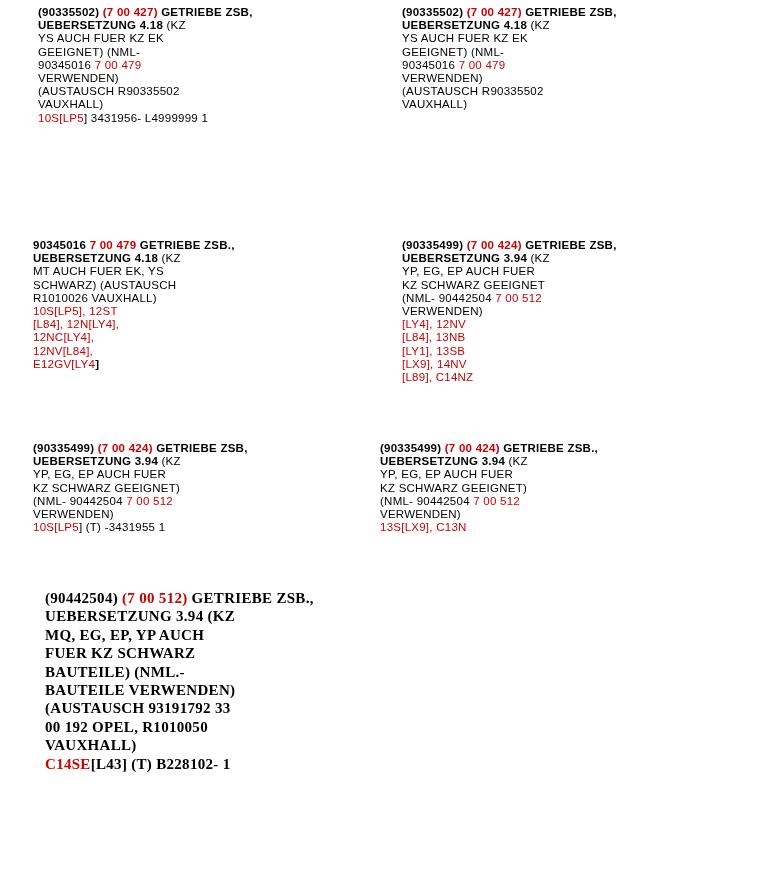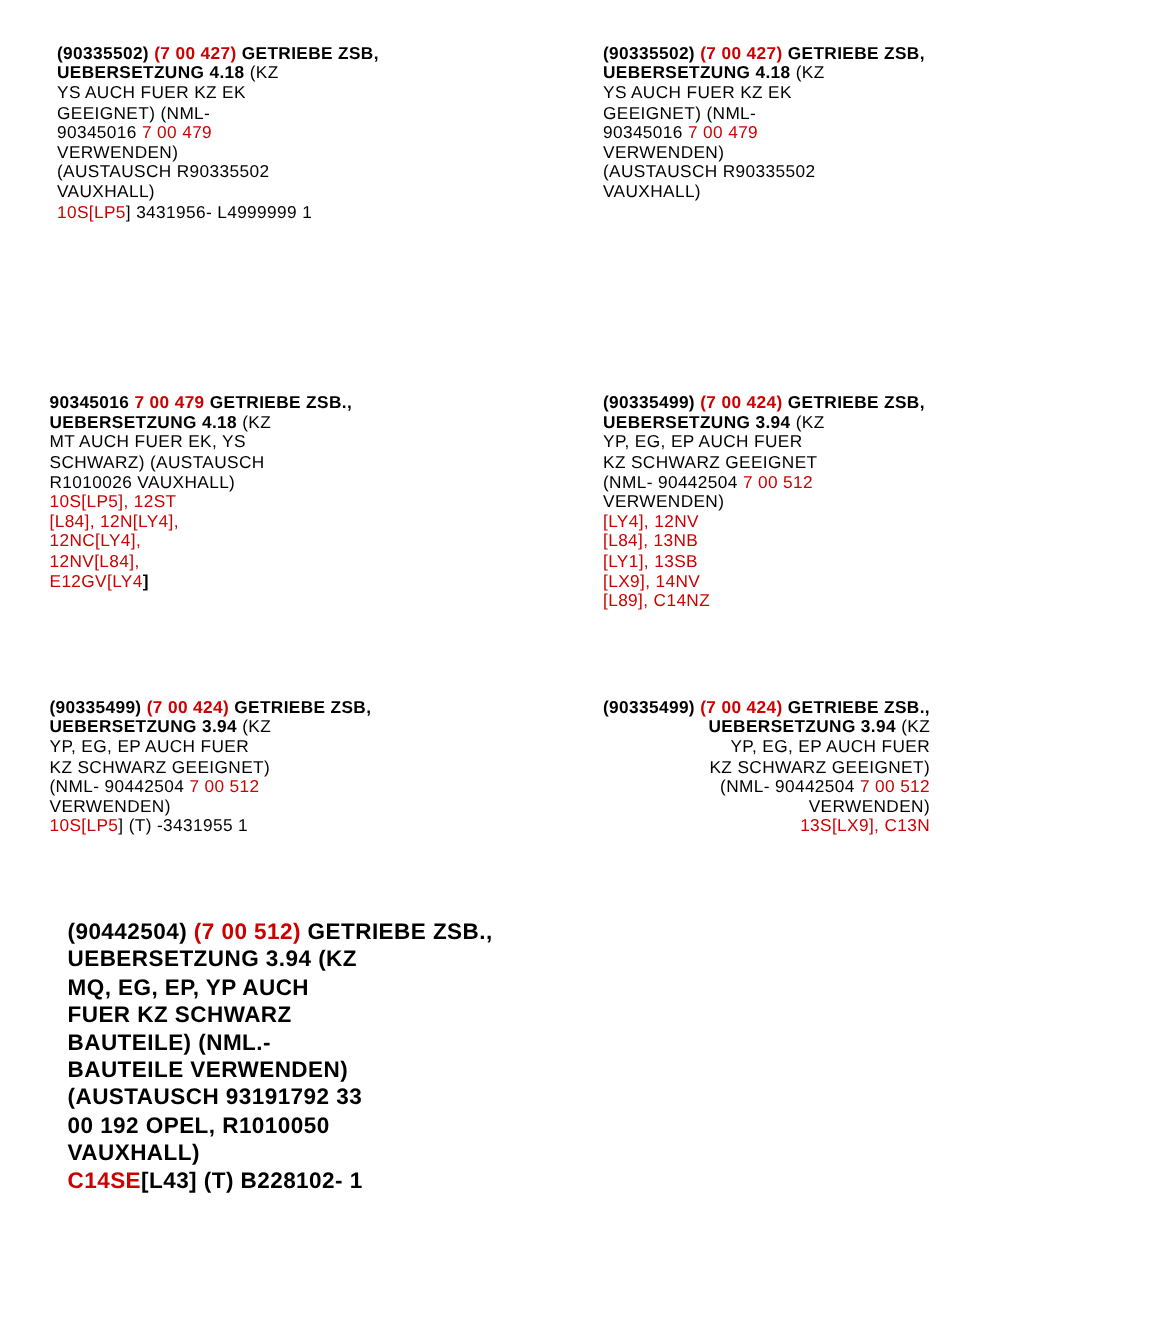--- a/index.html
+++ b/index.html
@@ -16,21 +16,20 @@
     -webkit-font-smoothing: none;
   }
   main[data-name="catalog-page"] {
     position: absolute;
     inset: 0;
   }
   .entry {
     position: absolute;
     white-space: nowrap;
     color: #000000;
-    margin-top: 24px;
   }
   .entry.small {
     font-size: 11.5px;
     line-height: 13.2px;
     letter-spacing: 0.25px;
   }
   .entry.large {
     font-size: 15px;
     line-height: 18.4px;
     font-weight: 700;
@@ -93,30 +92,30 @@
     </div>
     <div class="entry small" data-name="catalog-entry" style="left: 33px; top: 442px;">
       <div class="line" data-name="entry-line"><span class="seg-black bold" data-name="text-segment">(90335499) </span><span class="seg-red bold" data-name="part-code-red">(7 00 424) </span><span class="seg-black bold" data-name="text-segment">GETRIEBE ZSB,</span></div>
       <div class="line" data-name="entry-line"><span class="seg-black bold" data-name="text-segment">UEBERSETZUNG 3.94 </span><span class="seg-black" data-name="text-segment">(KZ</span></div>
       <div class="line" data-name="entry-line"><span class="seg-black" data-name="text-segment">YP, EG, EP AUCH FUER</span></div>
       <div class="line" data-name="entry-line"><span class="seg-black" data-name="text-segment">KZ SCHWARZ GEEIGNET)</span></div>
       <div class="line" data-name="entry-line"><span class="seg-black" data-name="text-segment">(NML- 90442504 </span><span class="seg-red" data-name="part-code-red">7 00 512</span></div>
       <div class="line" data-name="entry-line"><span class="seg-black" data-name="text-segment">VERWENDEN)</span></div>
       <div class="line" data-name="entry-line"><span class="seg-red" data-name="part-code-red">10S[LP5</span><span class="seg-black" data-name="text-segment">] (T) -3431955 1</span></div>
     </div>
-    <div class="entry small" data-name="catalog-entry" style="left: 402px; top: 442px; text-align: right;">
+    <div class="entry small" data-name="catalog-entry" style="left: 380px; top: 442px;">
       <div class="line" data-name="entry-line"><span class="seg-black bold" data-name="text-segment">(90335499) </span><span class="seg-red bold" data-name="part-code-red">(7 00 424) </span><span class="seg-black bold" data-name="text-segment">GETRIEBE ZSB.,</span></div>
       <div class="line" data-name="entry-line"><span class="seg-black bold" data-name="text-segment">UEBERSETZUNG 3.94 </span><span class="seg-black" data-name="text-segment">(KZ</span></div>
       <div class="line" data-name="entry-line"><span class="seg-black" data-name="text-segment">YP, EG, EP AUCH FUER</span></div>
       <div class="line" data-name="entry-line"><span class="seg-black" data-name="text-segment">KZ SCHWARZ GEEIGNET)</span></div>
       <div class="line" data-name="entry-line"><span class="seg-black" data-name="text-segment">(NML- 90442504 </span><span class="seg-red" data-name="part-code-red">7 00 512</span></div>
       <div class="line" data-name="entry-line"><span class="seg-black" data-name="text-segment">VERWENDEN)</span></div>
       <div class="line" data-name="entry-line"><span class="seg-red" data-name="part-code-red">13S[LX9], C13N</span></div>
     </div>
-    <div class="entry large" data-name="catalog-entry" style="left: 45px; top: 589px;">
+    <div class="entry large" data-name="catalog-entry" style="left: 45px; top: 589px; font-family: Liberation Serif, serif;">
       <div class="line" data-name="entry-line"><span class="seg-black bold" data-name="text-segment">(90442504) </span><span class="seg-red bold" data-name="part-code-red">(7 00 512) </span><span class="seg-black bold" data-name="text-segment">GETRIEBE ZSB.,</span></div>
       <div class="line" data-name="entry-line"><span class="seg-black bold" data-name="text-segment">UEBERSETZUNG 3.94 (KZ</span></div>
       <div class="line" data-name="entry-line"><span class="seg-black bold" data-name="text-segment">MQ, EG, EP, YP AUCH</span></div>
       <div class="line" data-name="entry-line"><span class="seg-black bold" data-name="text-segment">FUER KZ SCHWARZ</span></div>
       <div class="line" data-name="entry-line"><span class="seg-black bold" data-name="text-segment">BAUTEILE) (NML.-</span></div>
       <div class="line" data-name="entry-line"><span class="seg-black bold" data-name="text-segment">BAUTEILE VERWENDEN)</span></div>
       <div class="line" data-name="entry-line"><span class="seg-black bold" data-name="text-segment">(AUSTAUSCH 93191792 33</span></div>
       <div class="line" data-name="entry-line"><span class="seg-black bold" data-name="text-segment">00 192 OPEL, R1010050</span></div>
       <div class="line" data-name="entry-line"><span class="seg-black bold" data-name="text-segment">VAUXHALL)</span></div>
       <div class="line" data-name="entry-line"><span class="seg-red bold" data-name="part-code-red">C14SE</span><span class="seg-black bold" data-name="text-segment">[L43] (T) B228102- 1</span></div>

